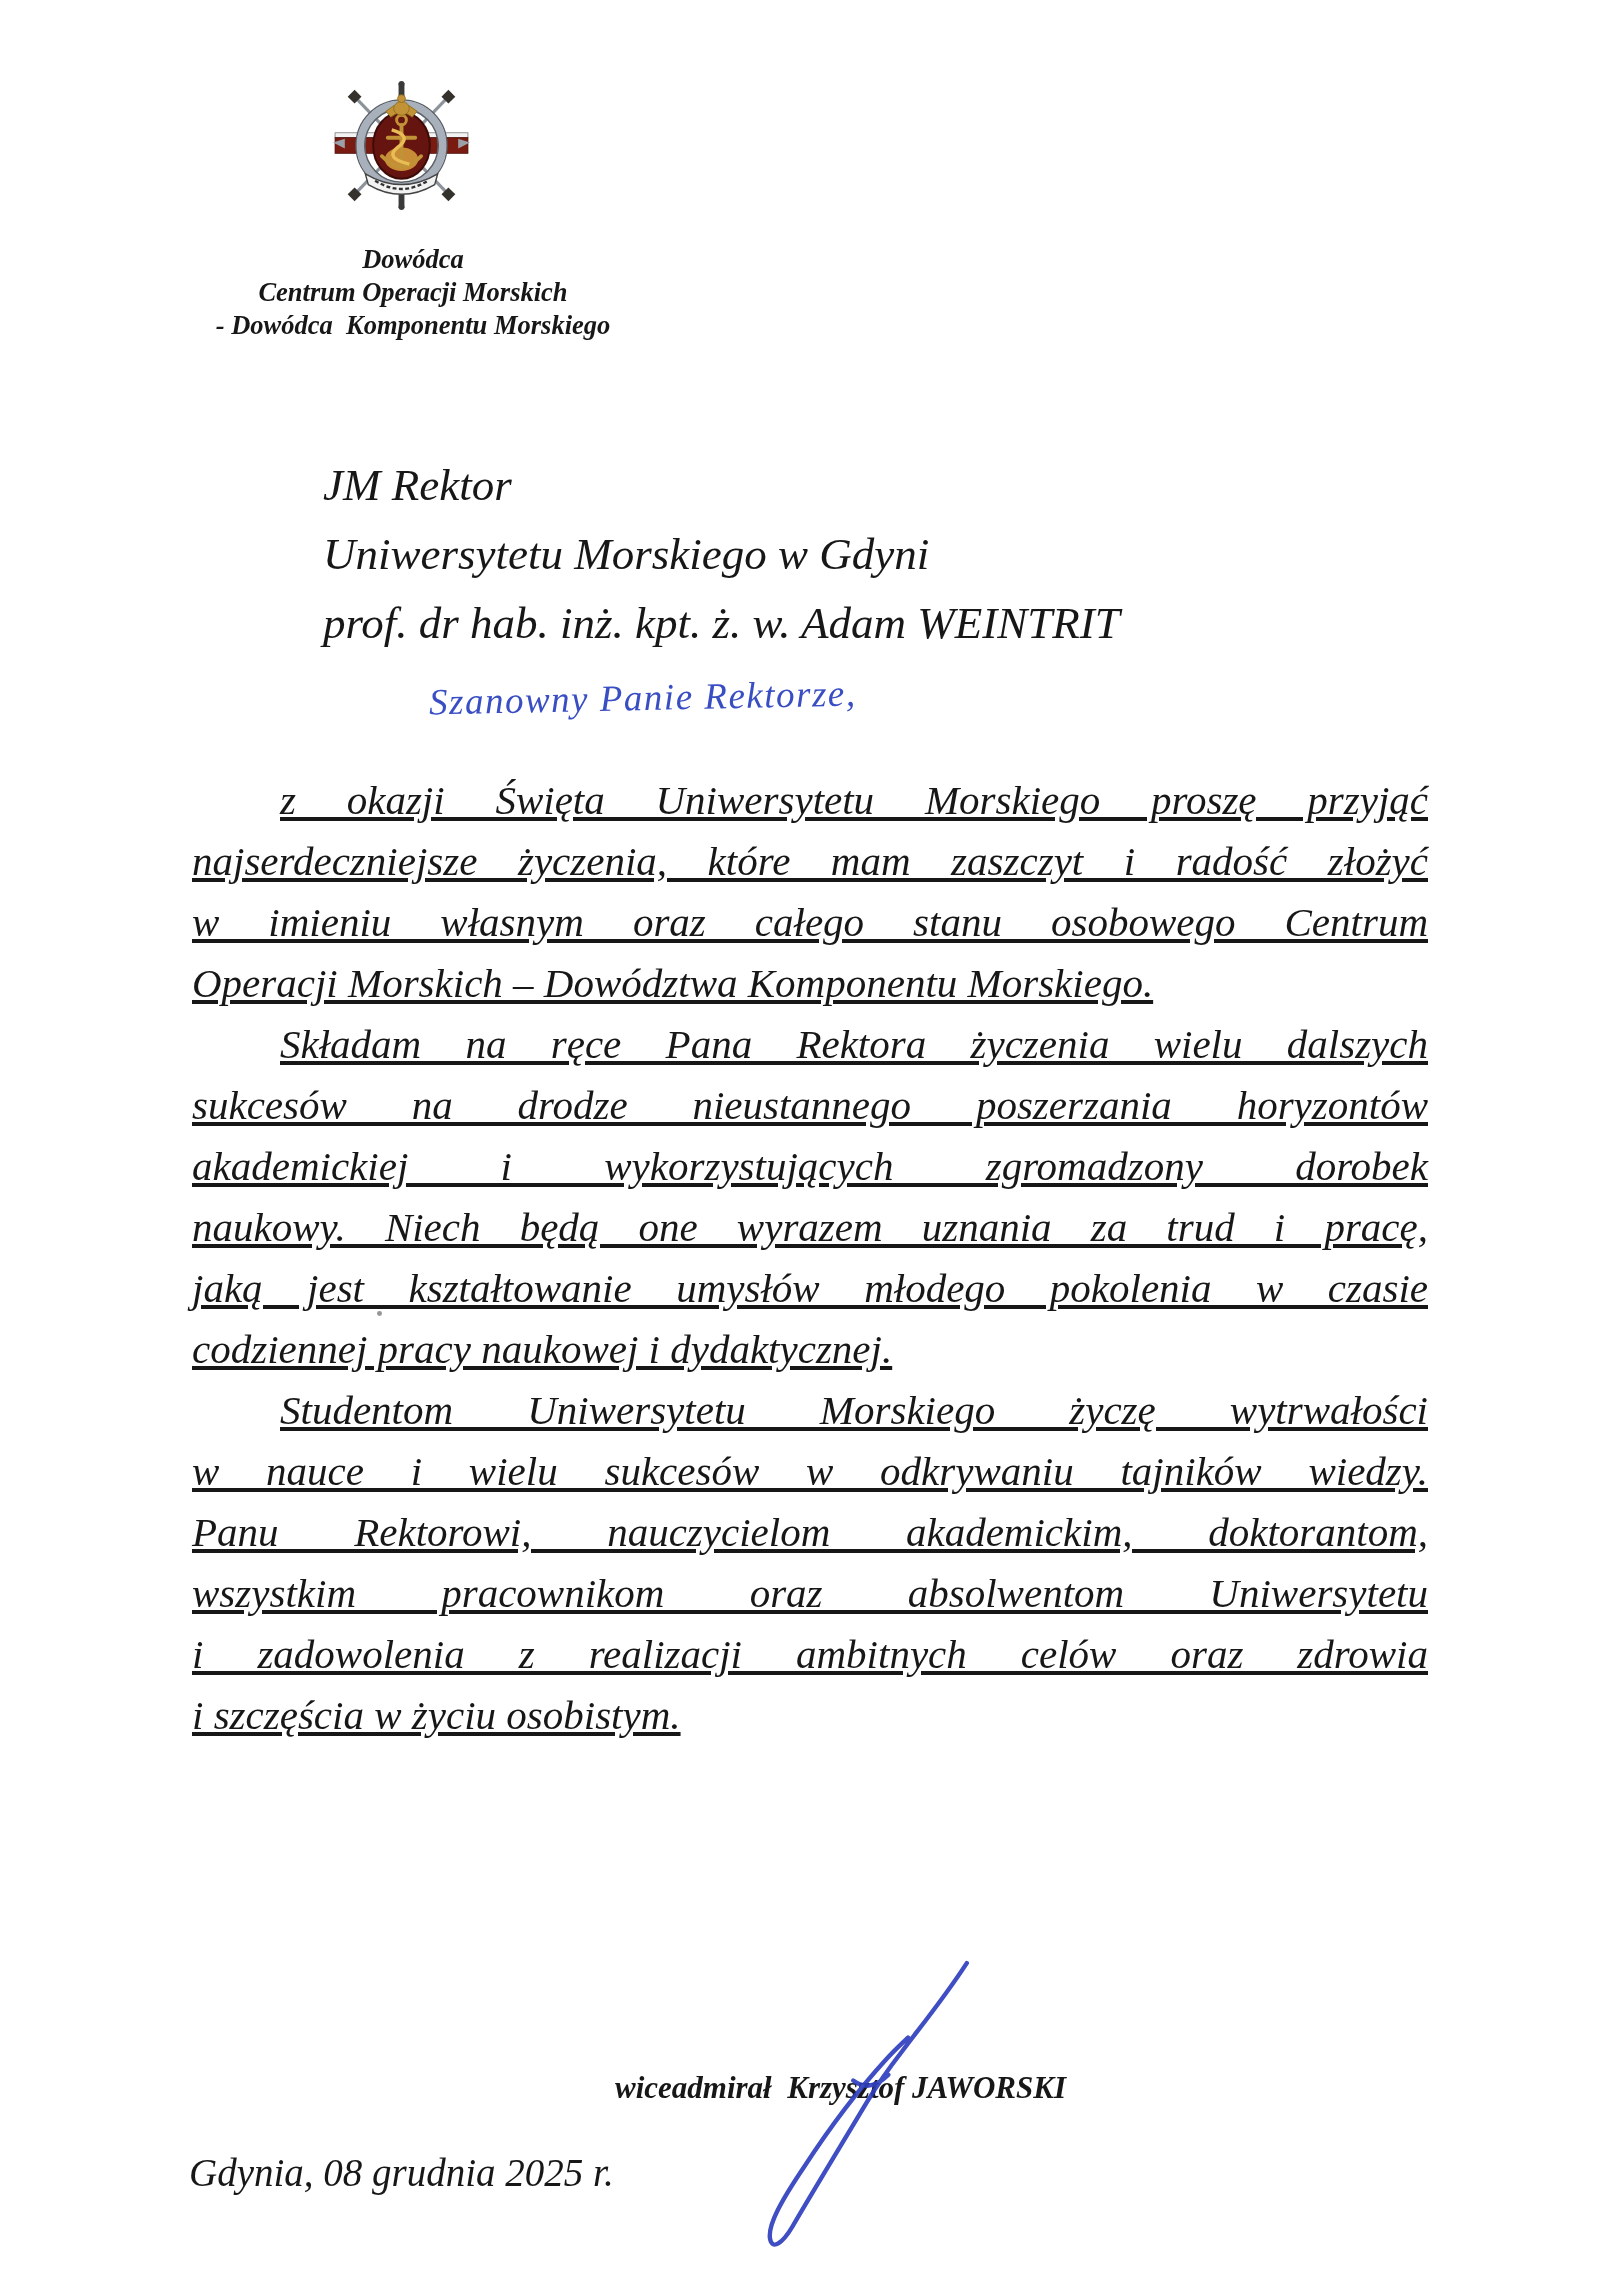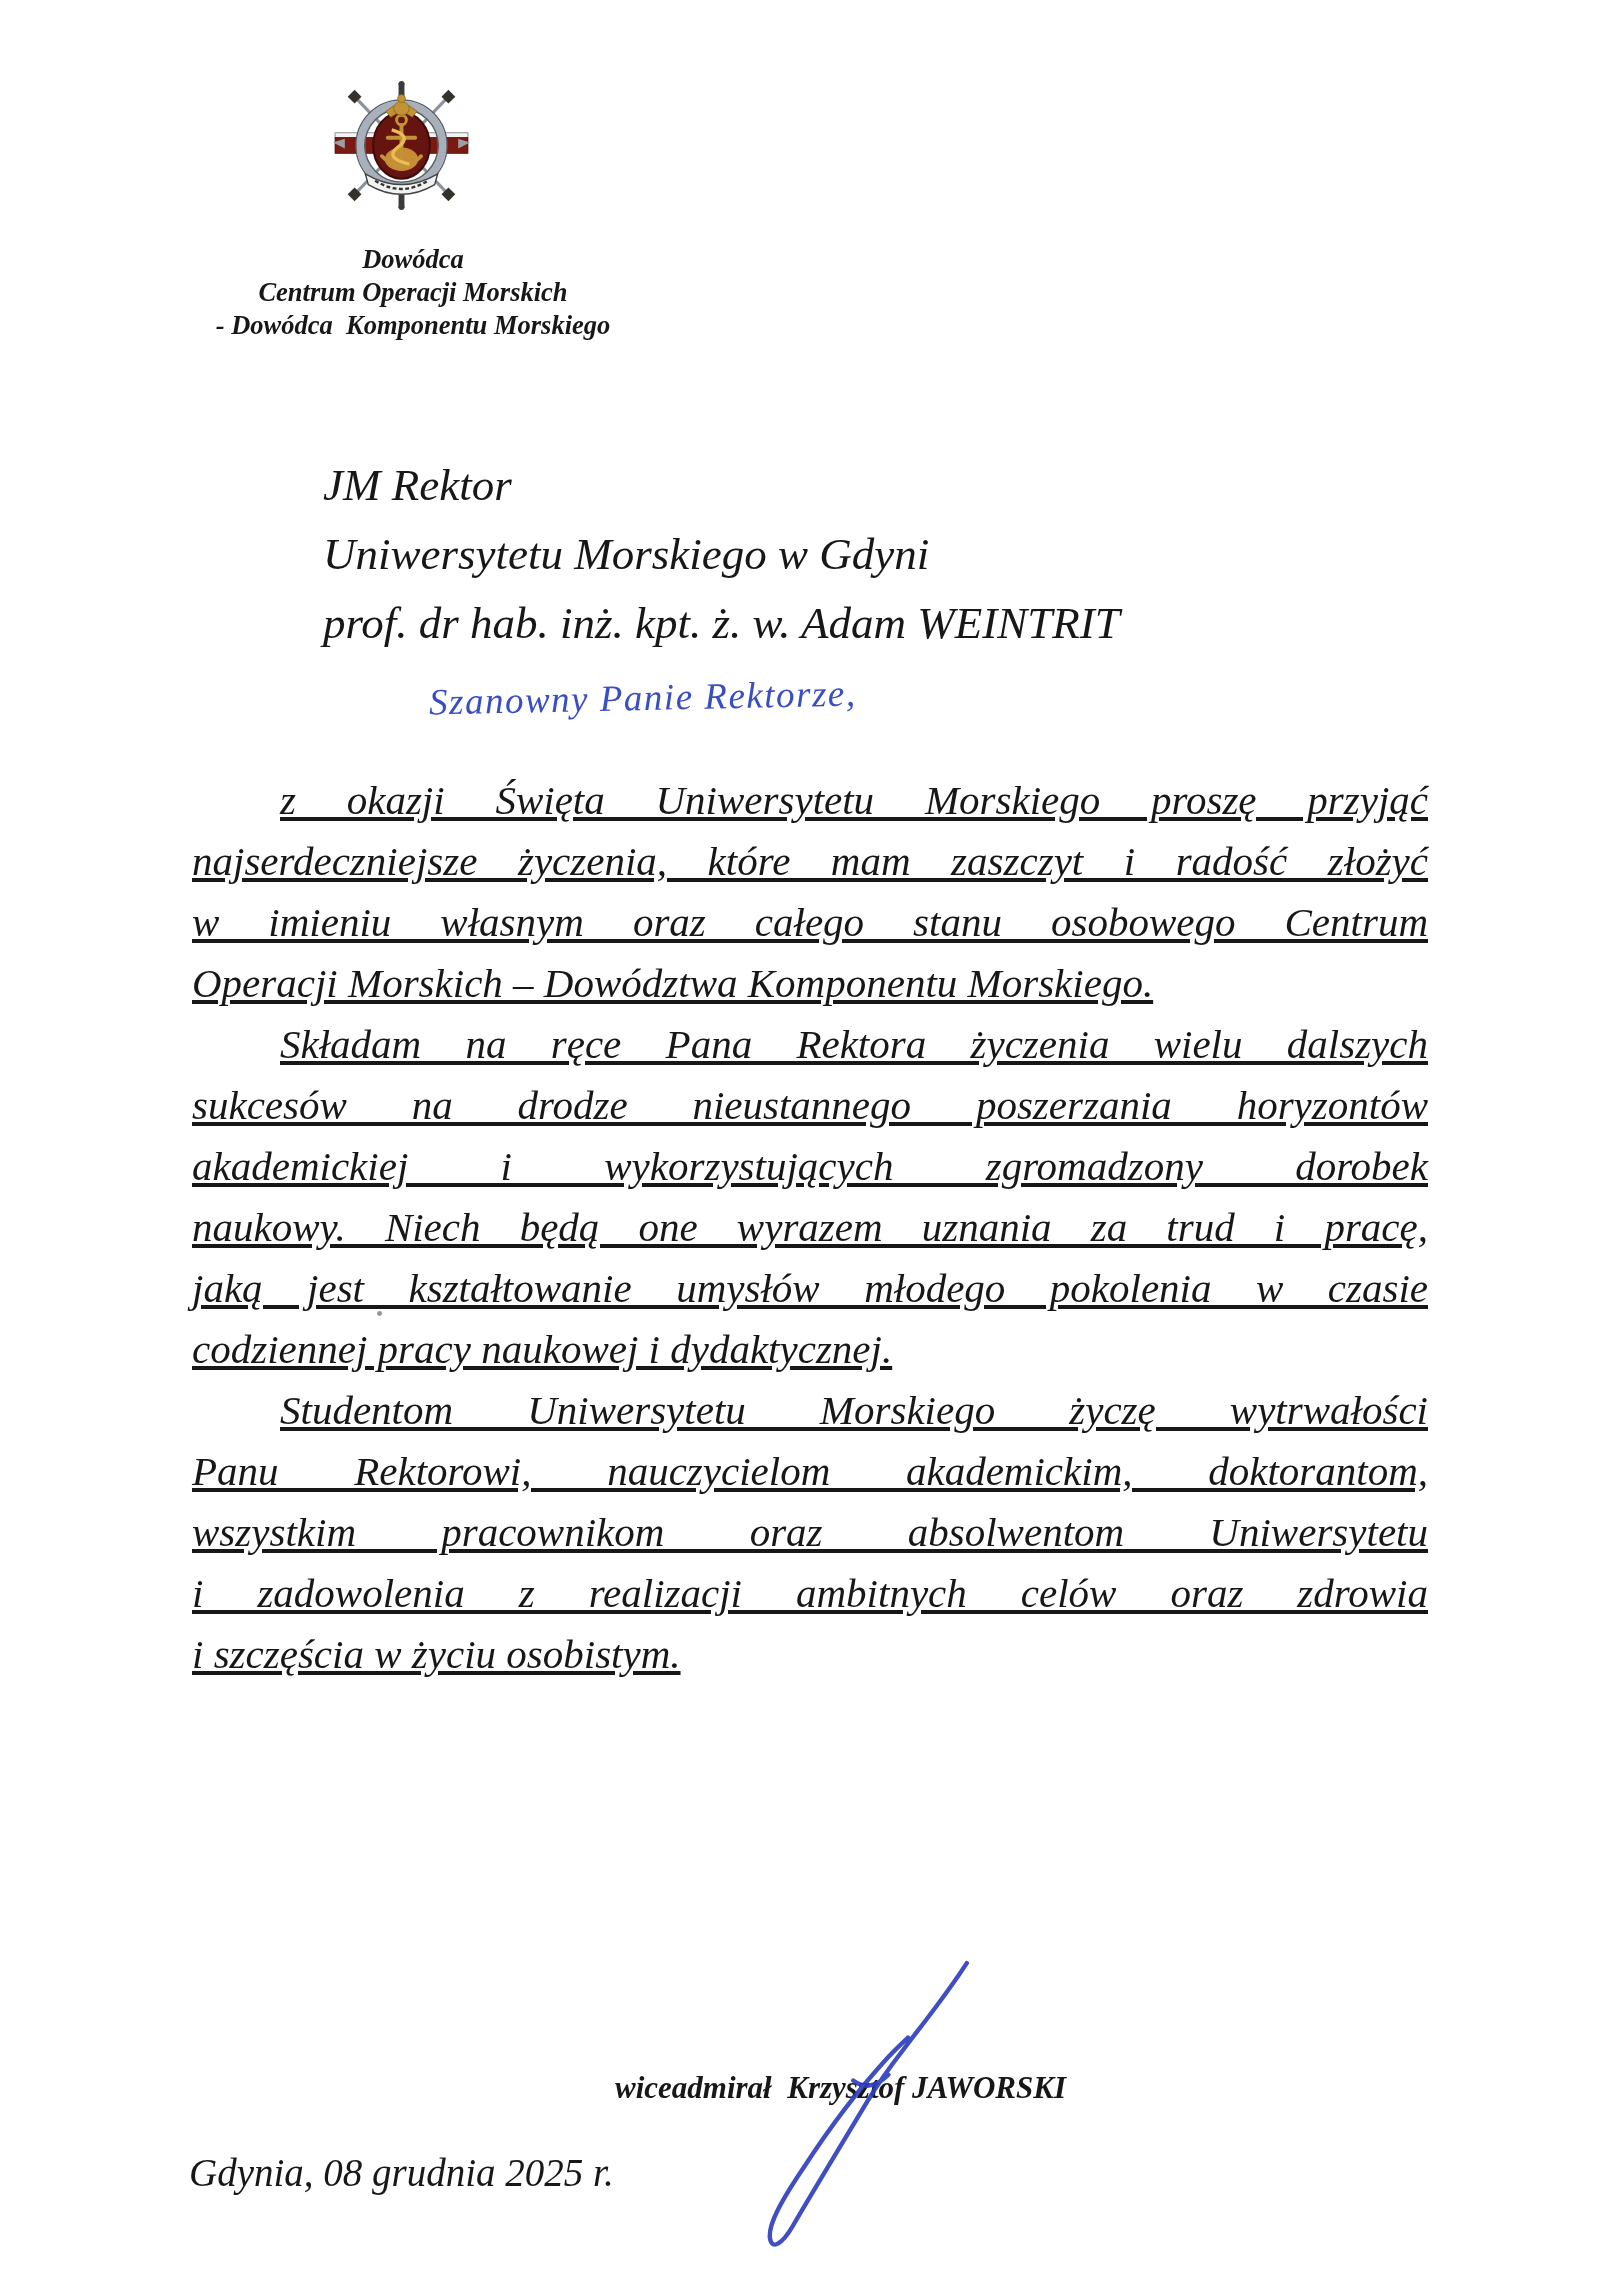--- a/index.html
+++ b/index.html
@@ -138,20 +138,21 @@
     <div>
       <div class="bline indent">Składam na ręce Pana Rektora życzenia wielu dalszych</div>
       <div class="bline">sukcesów na drodze nieustannego poszerzania horyzontów</div>
       <div class="bline">akademickiej i wykorzystujących zgromadzony dorobek</div>
       <div class="bline">naukowy. Niech będą one wyrazem uznania za trud i pracę,</div>
       <div class="bline">jaką jest kształtowanie umysłów młodego pokolenia w czasie</div>
       <div class="bline last">codziennej pracy naukowej i dydaktycznej.</div>
     </div>
     <div>
       <div class="bline indent">Studentom Uniwersytetu Morskiego życzę wytrwałości</div>
+      <div class="bline">w nauce i wielu sukcesów w odkrywaniu tajników wiedzy.</div>
       <div class="bline">Panu Rektorowi, nauczycielom akademickim, doktorantom,</div>
       <div class="bline">wszystkim pracownikom oraz absolwentom Uniwersytetu</div>
       <div class="bline">i zadowolenia z realizacji ambitnych celów oraz zdrowia</div>
       <div class="bline last">i szczęścia w życiu osobistym.</div>
     </div>
   </div>
 
 <div class="abs artifact-dot"></div>
 
 <div class="abs sig-name">wiceadmirał  Krzysztof JAWORSKI</div>

